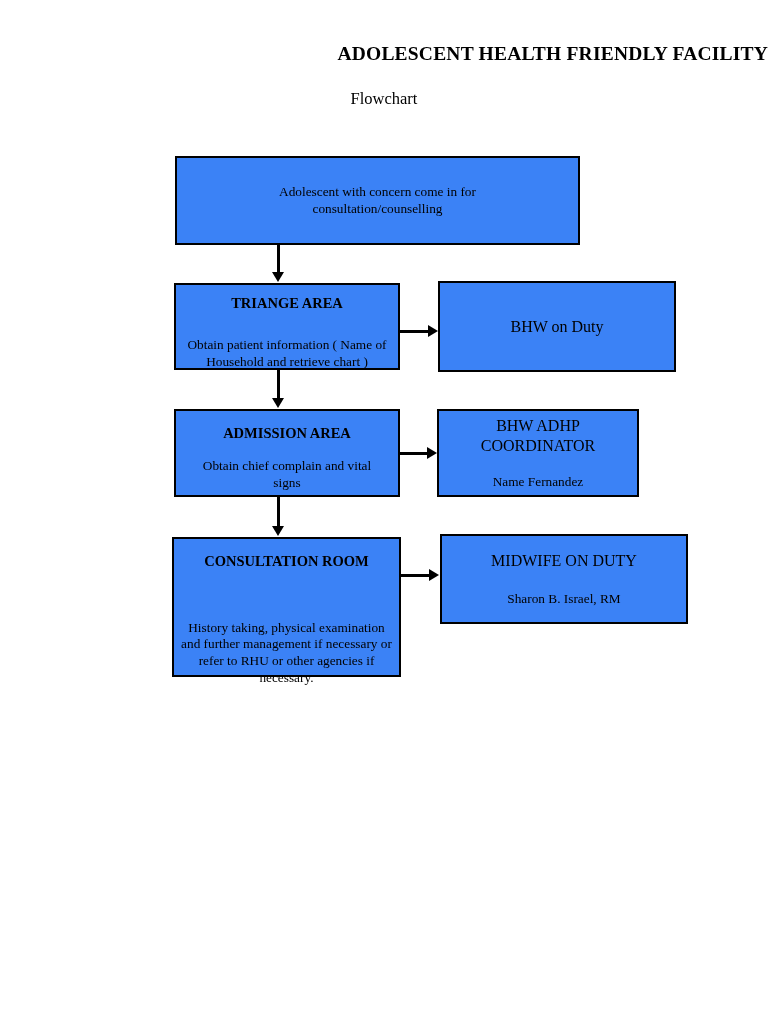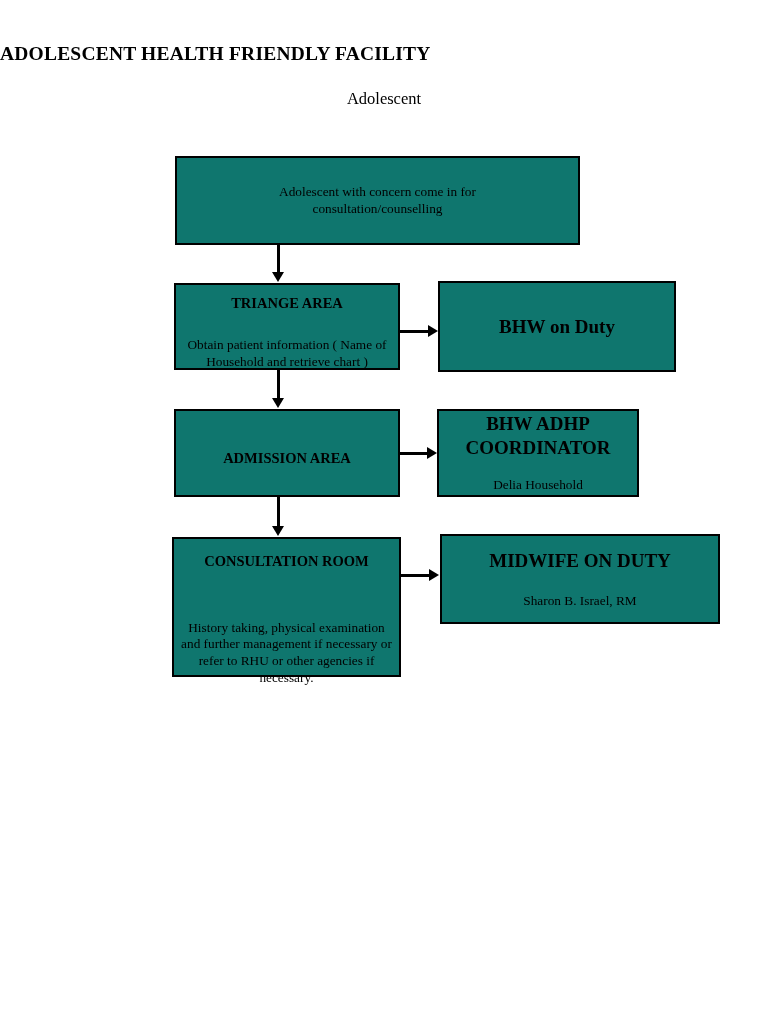--- a/index.html
+++ b/index.html
@@ -19,70 +19,70 @@
     position: absolute;
     inset: 0;
   }
 
   
   .doc-title {
     position: absolute;
     left: 0;
     top: 43px;
     width: 768px;
-    text-align: left;
+    text-align: right;
     font-size: 19.5px;
     font-weight: bold;
     letter-spacing: 0.2px;
   }
   .doc-subtitle {
     position: absolute;
     left: 0;
     top: 89px;
     width: 768px;
     text-align: center;
     font-size: 16.5px;
     font-weight: normal;
   }
 
   
   .box {
     position: absolute;
     box-sizing: border-box;
     border: 2px solid #000000;
-    background: #0f766e;
+    background: #3b82f6;
     display: flex;
     flex-direction: column;
     justify-content: center;
     align-items: center;
     text-align: center;
   }
   .box .heading {
     font-size: 14.5px;
     font-weight: bold;
     line-height: 1.25;
   }
   .box .heading.plain {
-    font-weight: bold;
-    font-size: 19px;
+    font-weight: normal;
+    font-size: 16px;
   }
   .box .body-text {
     font-size: 13.3px;
     font-weight: normal;
     line-height: 1.25;
   }
 
   
   #box-entry      { left: 175px; top: 156px; width: 405px;  height: 89px;  }
   #box-triage     { left: 174px; top: 283px; width: 226px;  height: 87px;  }
   #box-bhw-duty   { left: 438px; top: 281px; width: 238px;  height: 91px;  }
   #box-admission  { left: 174px; top: 409px; width: 226px;  height: 88px;  }
   #box-bhw-adhp   { left: 437px; top: 409px; width: 202px;  height: 88px;  }
   #box-consult    { left: 172px; top: 537px; width: 229px;  height: 140px; gap: 16px; }
-  #box-midwife    { left: 440px; top: 534px; width: 280px;  height: 90px;  }
+  #box-midwife    { left: 440px; top: 534px; width: 248px;  height: 90px;  }
 
   #box-entry .body-text { width: 300px; }
 
   #box-triage .heading { margin-top: 11px; }
   #box-triage .body-text { margin-top: 25px; width: 205px; }
 
   #box-admission .heading { margin-top: 10px; }
   #box-admission .body-text { margin-top: 16px; width: 196px; }
 
   #box-consult .heading { margin-top: 24px; }
@@ -132,21 +132,21 @@
   #conn-consult-midwife{ left: 401px; top: 574px; width: 30px; }
   #arrow-consult-midwife{ left: 429px; top: 569px; }
 </style>
 </head>
 <body>
 
 <div class="page">
 
   <div class="doc-title">ADOLESCENT HEALTH FRIENDLY FACILITY</div>
 
-  <div class="doc-subtitle">Adolescent</div>
+  <div class="doc-subtitle">Flowchart</div>
 
   <div class="box" id="box-entry">
     <div class="body-text">Adolescent with concern come in for consultation/counselling</div>
   </div>
 
   <div class="conn-line v-line" id="conn-entry-triage"></div>
   <div class="arrow-down" id="arrow-entry-triage"></div>
 
   <div class="box" id="box-triage">
     <div class="heading">TRIANGE AREA</div>
@@ -158,28 +158,29 @@
 
   <div class="box" id="box-bhw-duty">
     <div class="heading plain">BHW on Duty</div>
   </div>
 
   <div class="conn-line v-line" id="conn-triage-admission"></div>
   <div class="arrow-down" id="arrow-triage-admission"></div>
 
   <div class="box" id="box-admission">
     <div class="heading">ADMISSION AREA</div>
+    <div class="body-text">Obtain chief complain and vital signs</div>
   </div>
 
   <div class="conn-line h-line" id="conn-admission-adhp"></div>
   <div class="arrow-right" id="arrow-admission-adhp"></div>
 
   <div class="box" id="box-bhw-adhp">
     <div class="heading plain">BHW ADHP COORDINATOR</div>
-    <div class="body-text line-two">Delia Household</div>
+    <div class="body-text line-two">Name Fernandez</div>
   </div>
 
   <div class="conn-line v-line" id="conn-admission-consult"></div>
   <div class="arrow-down" id="arrow-admission-consult"></div>
 
   <div class="box" id="box-consult">
     <div class="heading">CONSULTATION ROOM</div>
     <div class="body-text">History taking, physical examination and further management if necessary or refer to RHU or other agencies if necessary.</div>
   </div>
 

